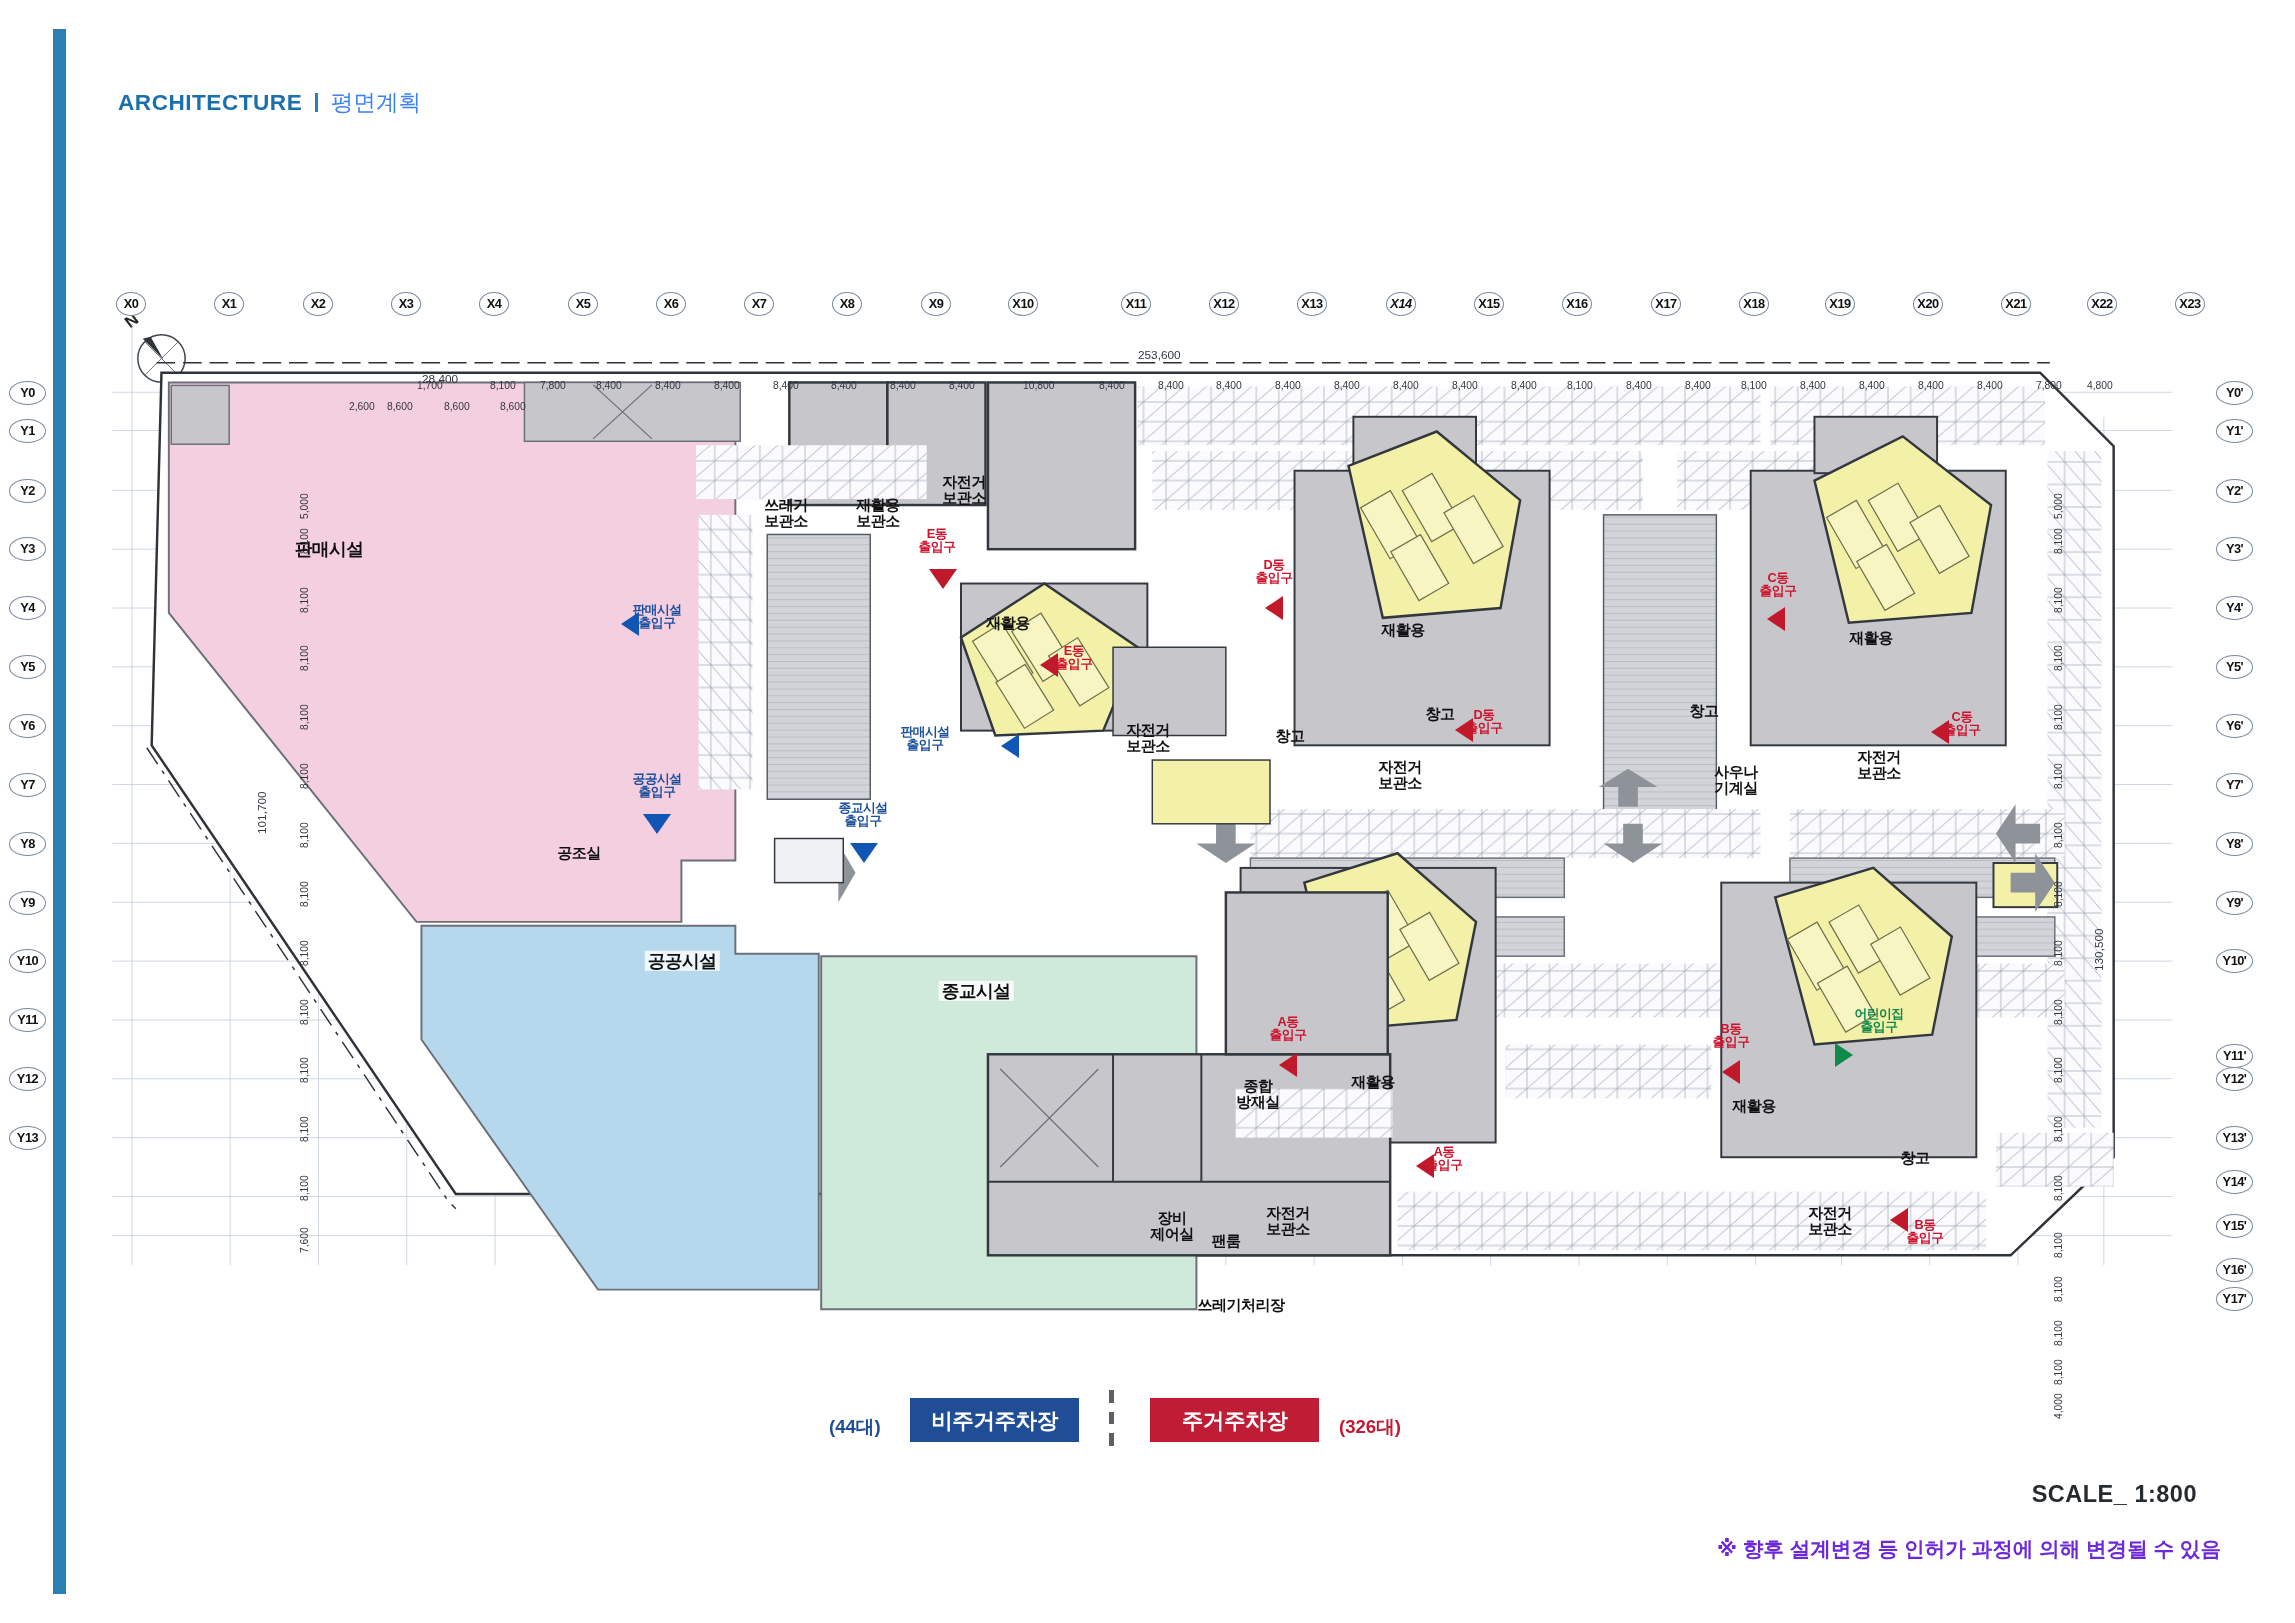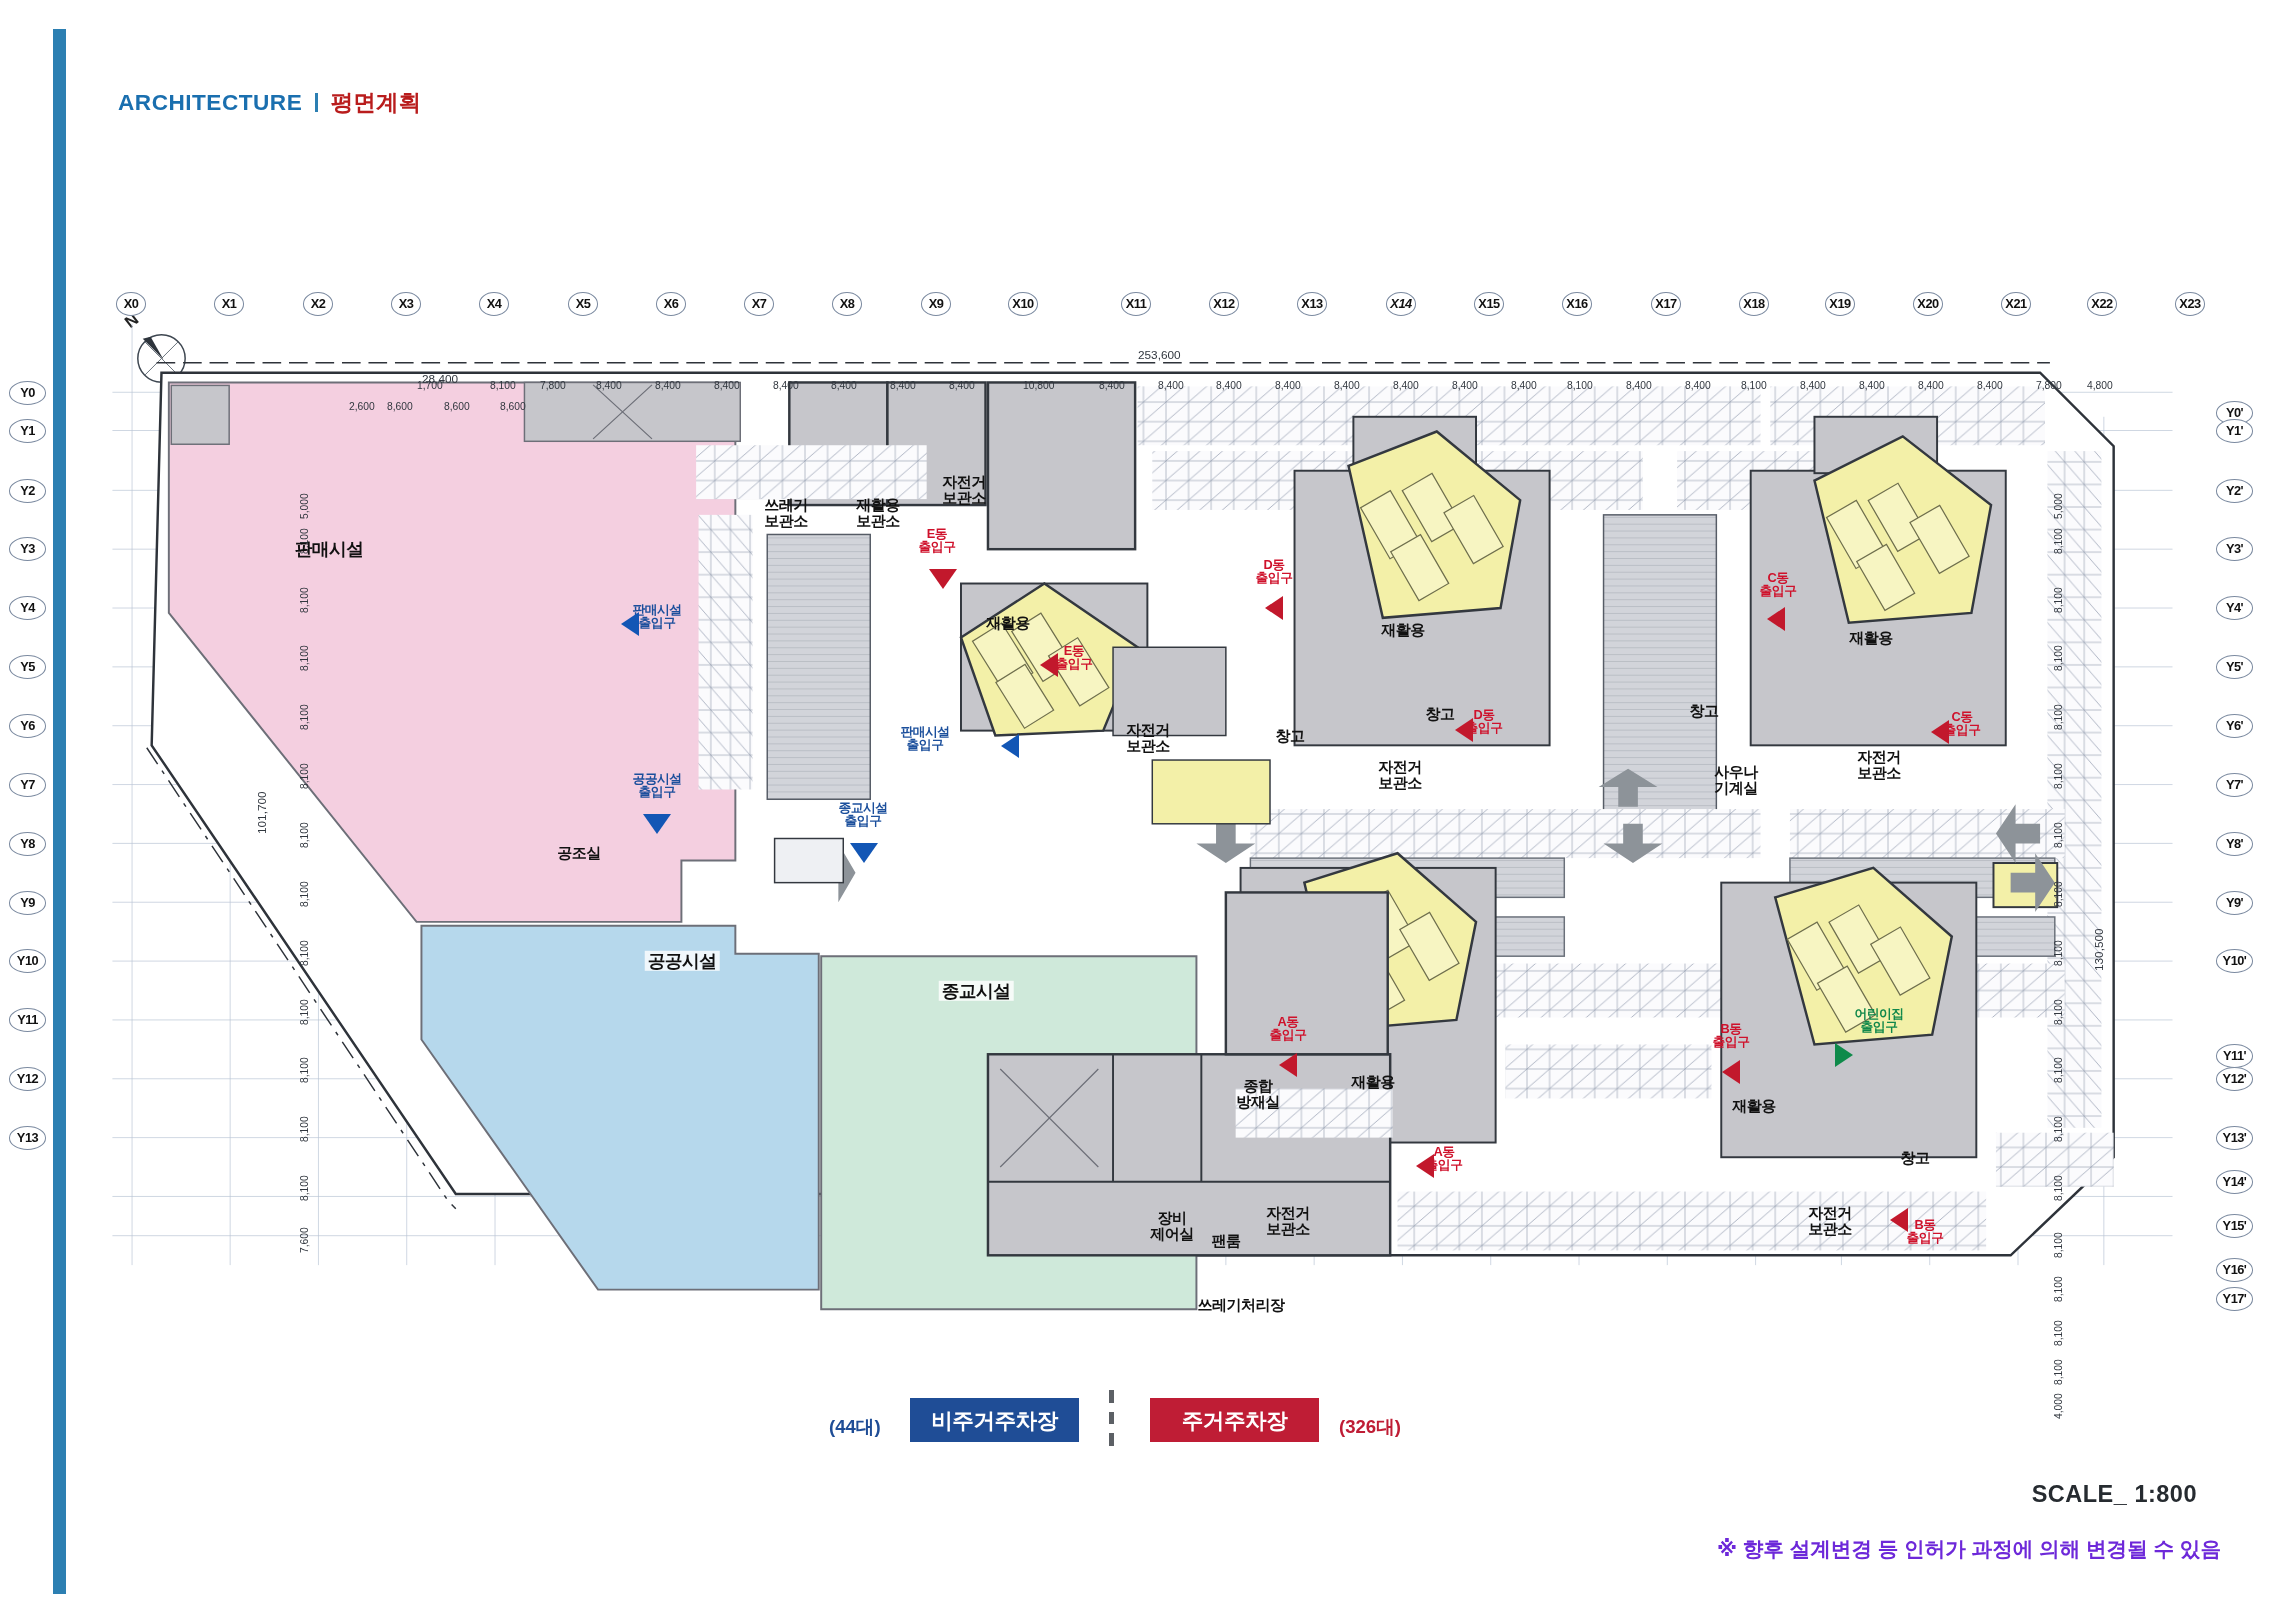--- a/index.html
+++ b/index.html
@@ -17,21 +17,21 @@
     background:#2c7fb2;
   }
   .eyebrow { position:absolute; left:118px; top:87px; white-space:nowrap; }
   .eyebrow .en {
     font-size:22.6px; font-weight:bold; color:#1a6faf; letter-spacing:0.5px;
   }
   .eyebrow .sep {
     display:inline-block; width:2.5px; height:18.6px; background:#2c7fb2;
     margin:0 10.8px -1.5px 10.8px;
   }
-  .eyebrow .ko { font-size:22.6px; font-weight:bold; color:#b91c1c; }
+  .eyebrow .ko { font-size:22.6px; font-weight:normal; color:#3b82f6; }
 
   .maintitle {
     position:absolute; left:117px; top:137px;
     font-size:45px; font-weight:bold; color:#4a4f55; white-space:nowrap;
   }
 
   .subtitle-wrap { position:absolute; left:117px; top:240px; display:flex; align-items:center; }
   .subtitle-mark { width:7.8px; height:26.5px; background:#2c7fb2; margin-right:8.8px; }
   .subtitle {
     font-size:24.5px; font-weight:bold; color:#4a4f55; white-space:nowrap;
@@ -376,21 +376,21 @@
     <div class="bub bub-y" style="left:-74px; top:351px;">Y5</div>
     <div class="bub bub-y" style="left:-74px; top:410px;">Y6</div>
     <div class="bub bub-y" style="left:-74px; top:469px;">Y7</div>
     <div class="bub bub-y" style="left:-74px; top:528px;">Y8</div>
     <div class="bub bub-y" style="left:-74px; top:587px;">Y9</div>
     <div class="bub bub-y" style="left:-74px; top:645px;">Y10</div>
     <div class="bub bub-y" style="left:-74px; top:704px;">Y11</div>
     <div class="bub bub-y" style="left:-74px; top:763px;">Y12</div>
     <div class="bub bub-y" style="left:-74px; top:822px;">Y13</div>
 
-    <div class="bub bub-y" style="left:2133px; top:77px;margin-top:20px;">Y0'</div>
+    <div class="bub bub-y" style="left:2133px; top:77px;">Y0'</div>
     <div class="bub bub-y" style="left:2133px; top:115px;">Y1'</div>
     <div class="bub bub-y" style="left:2133px; top:175px;">Y2'</div>
     <div class="bub bub-y" style="left:2133px; top:233px;">Y3'</div>
     <div class="bub bub-y" style="left:2133px; top:292px;">Y4'</div>
     <div class="bub bub-y" style="left:2133px; top:351px;">Y5'</div>
     <div class="bub bub-y" style="left:2133px; top:410px;">Y6'</div>
     <div class="bub bub-y" style="left:2133px; top:469px;">Y7'</div>
     <div class="bub bub-y" style="left:2133px; top:528px;">Y8'</div>
     <div class="bub bub-y" style="left:2133px; top:587px;">Y9'</div>
     <div class="bub bub-y" style="left:2133px; top:645px;">Y10'</div>

